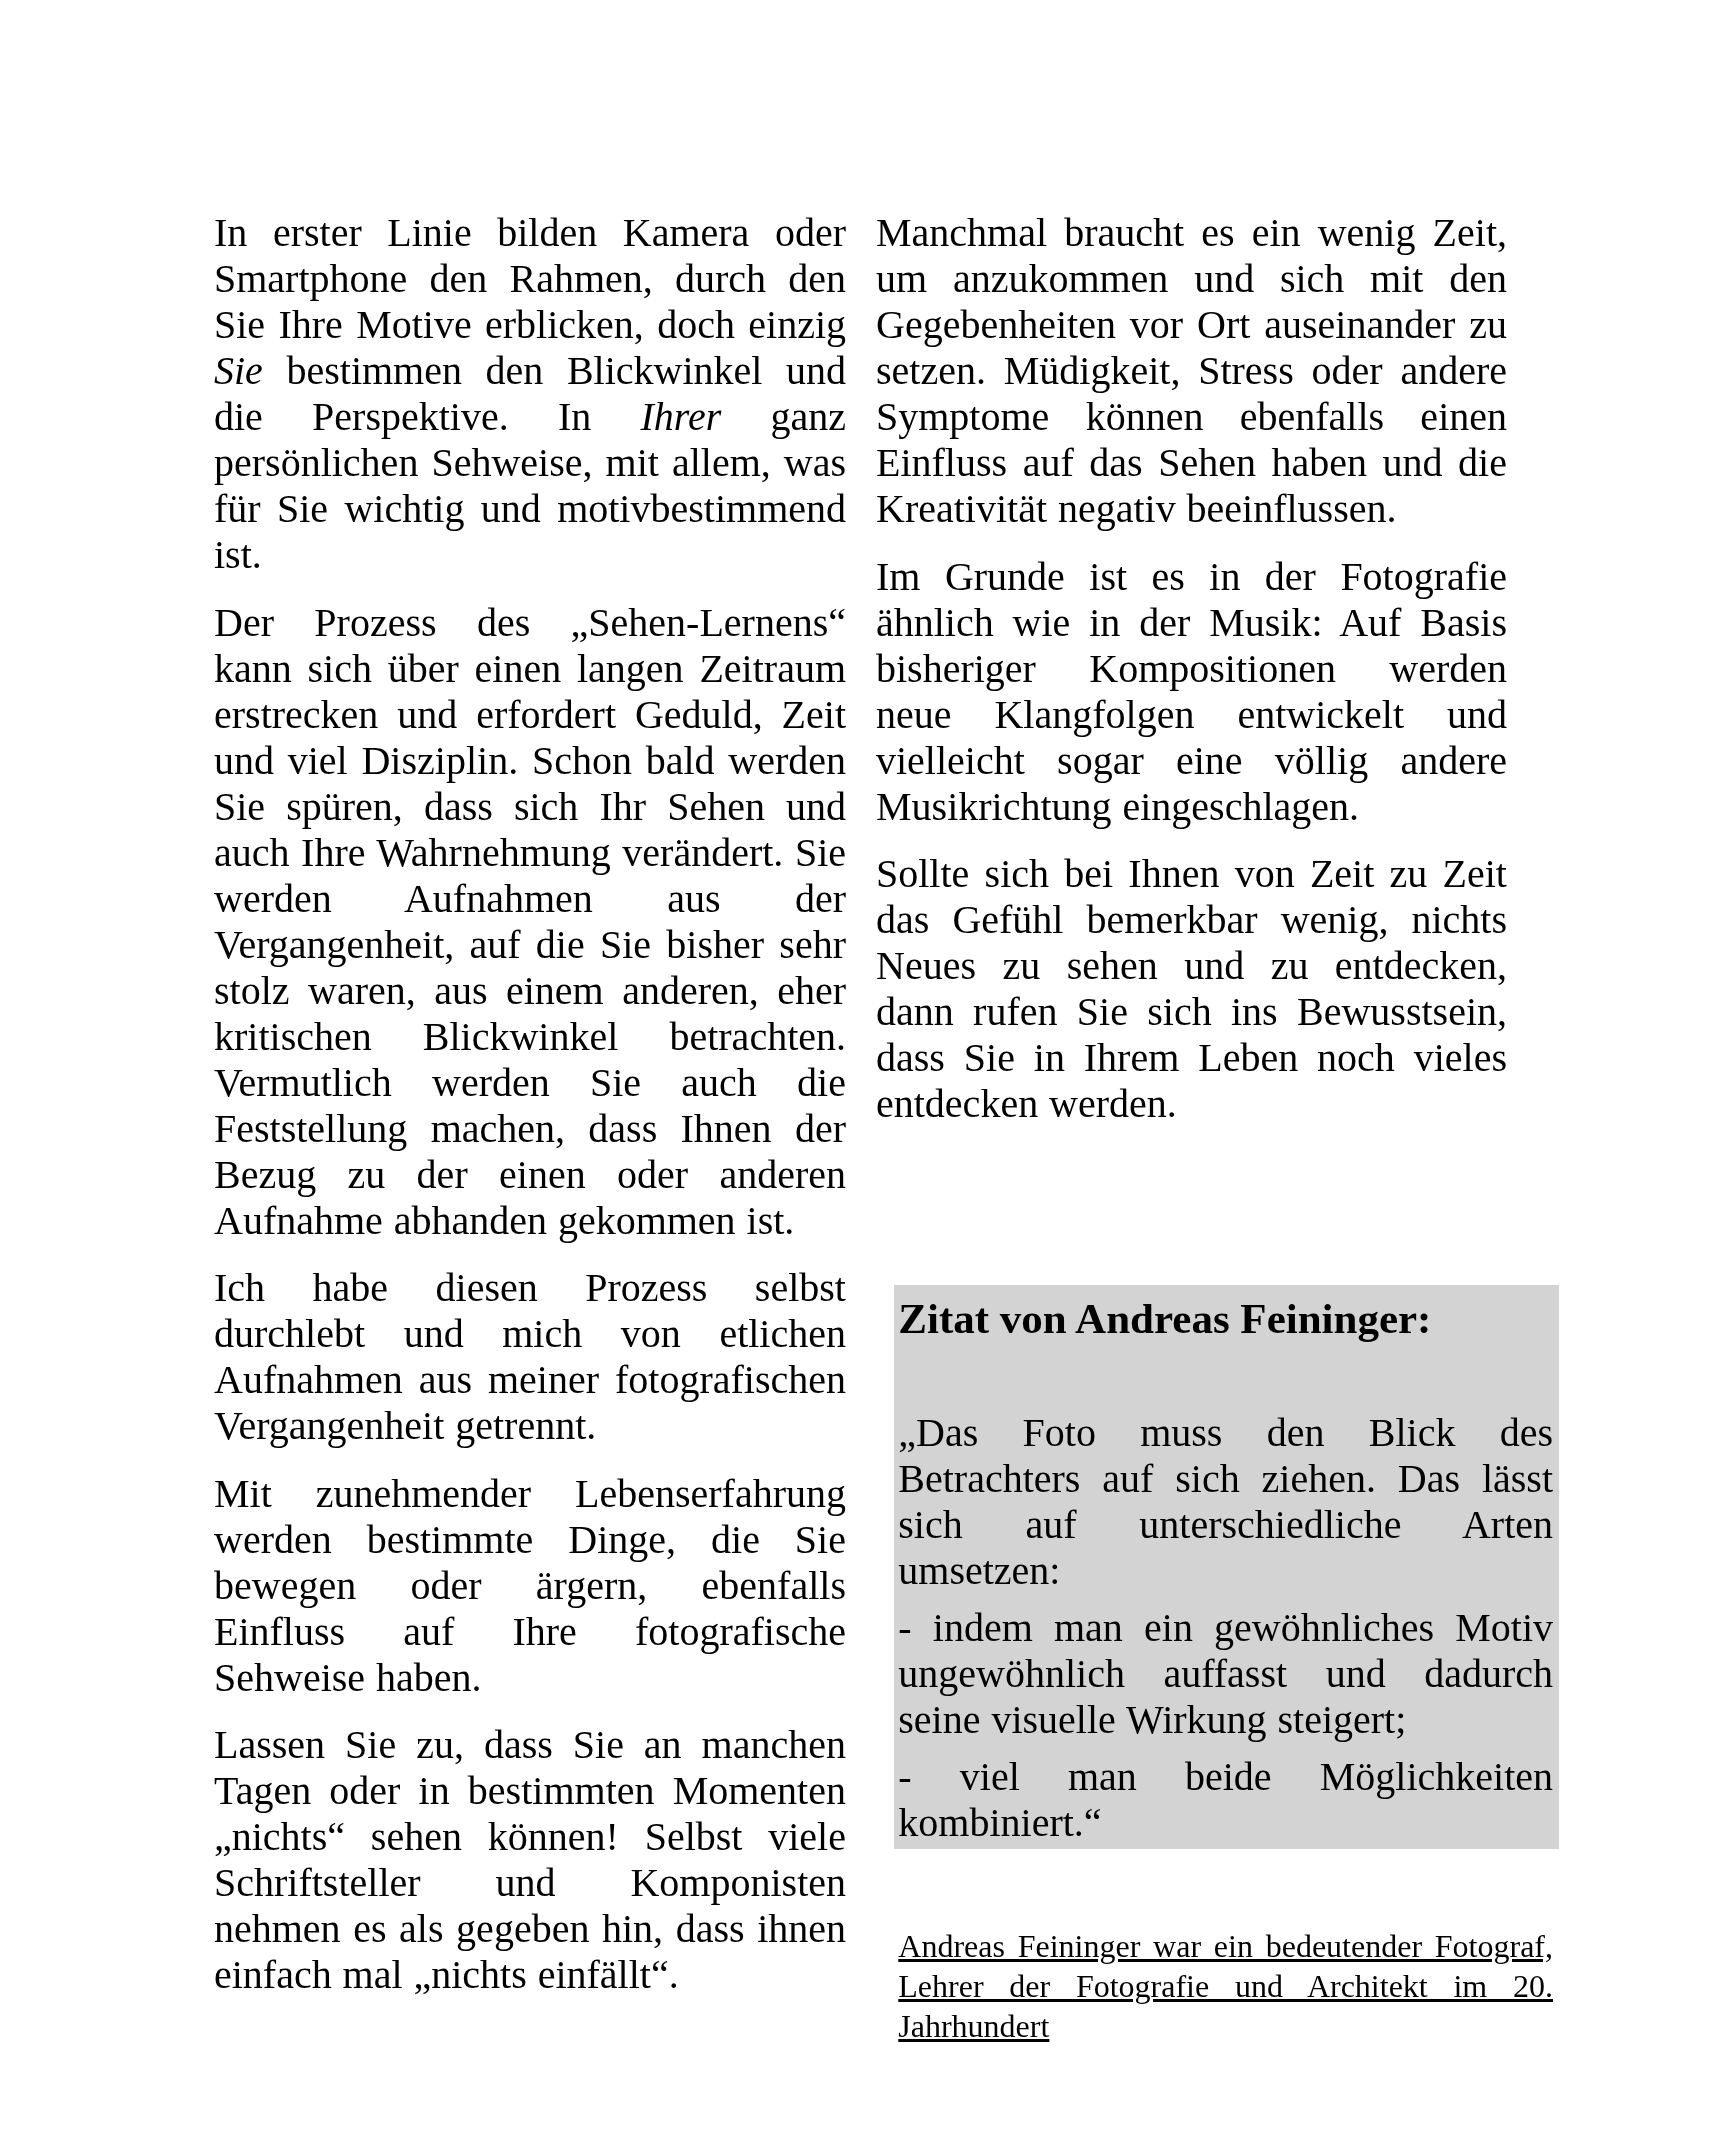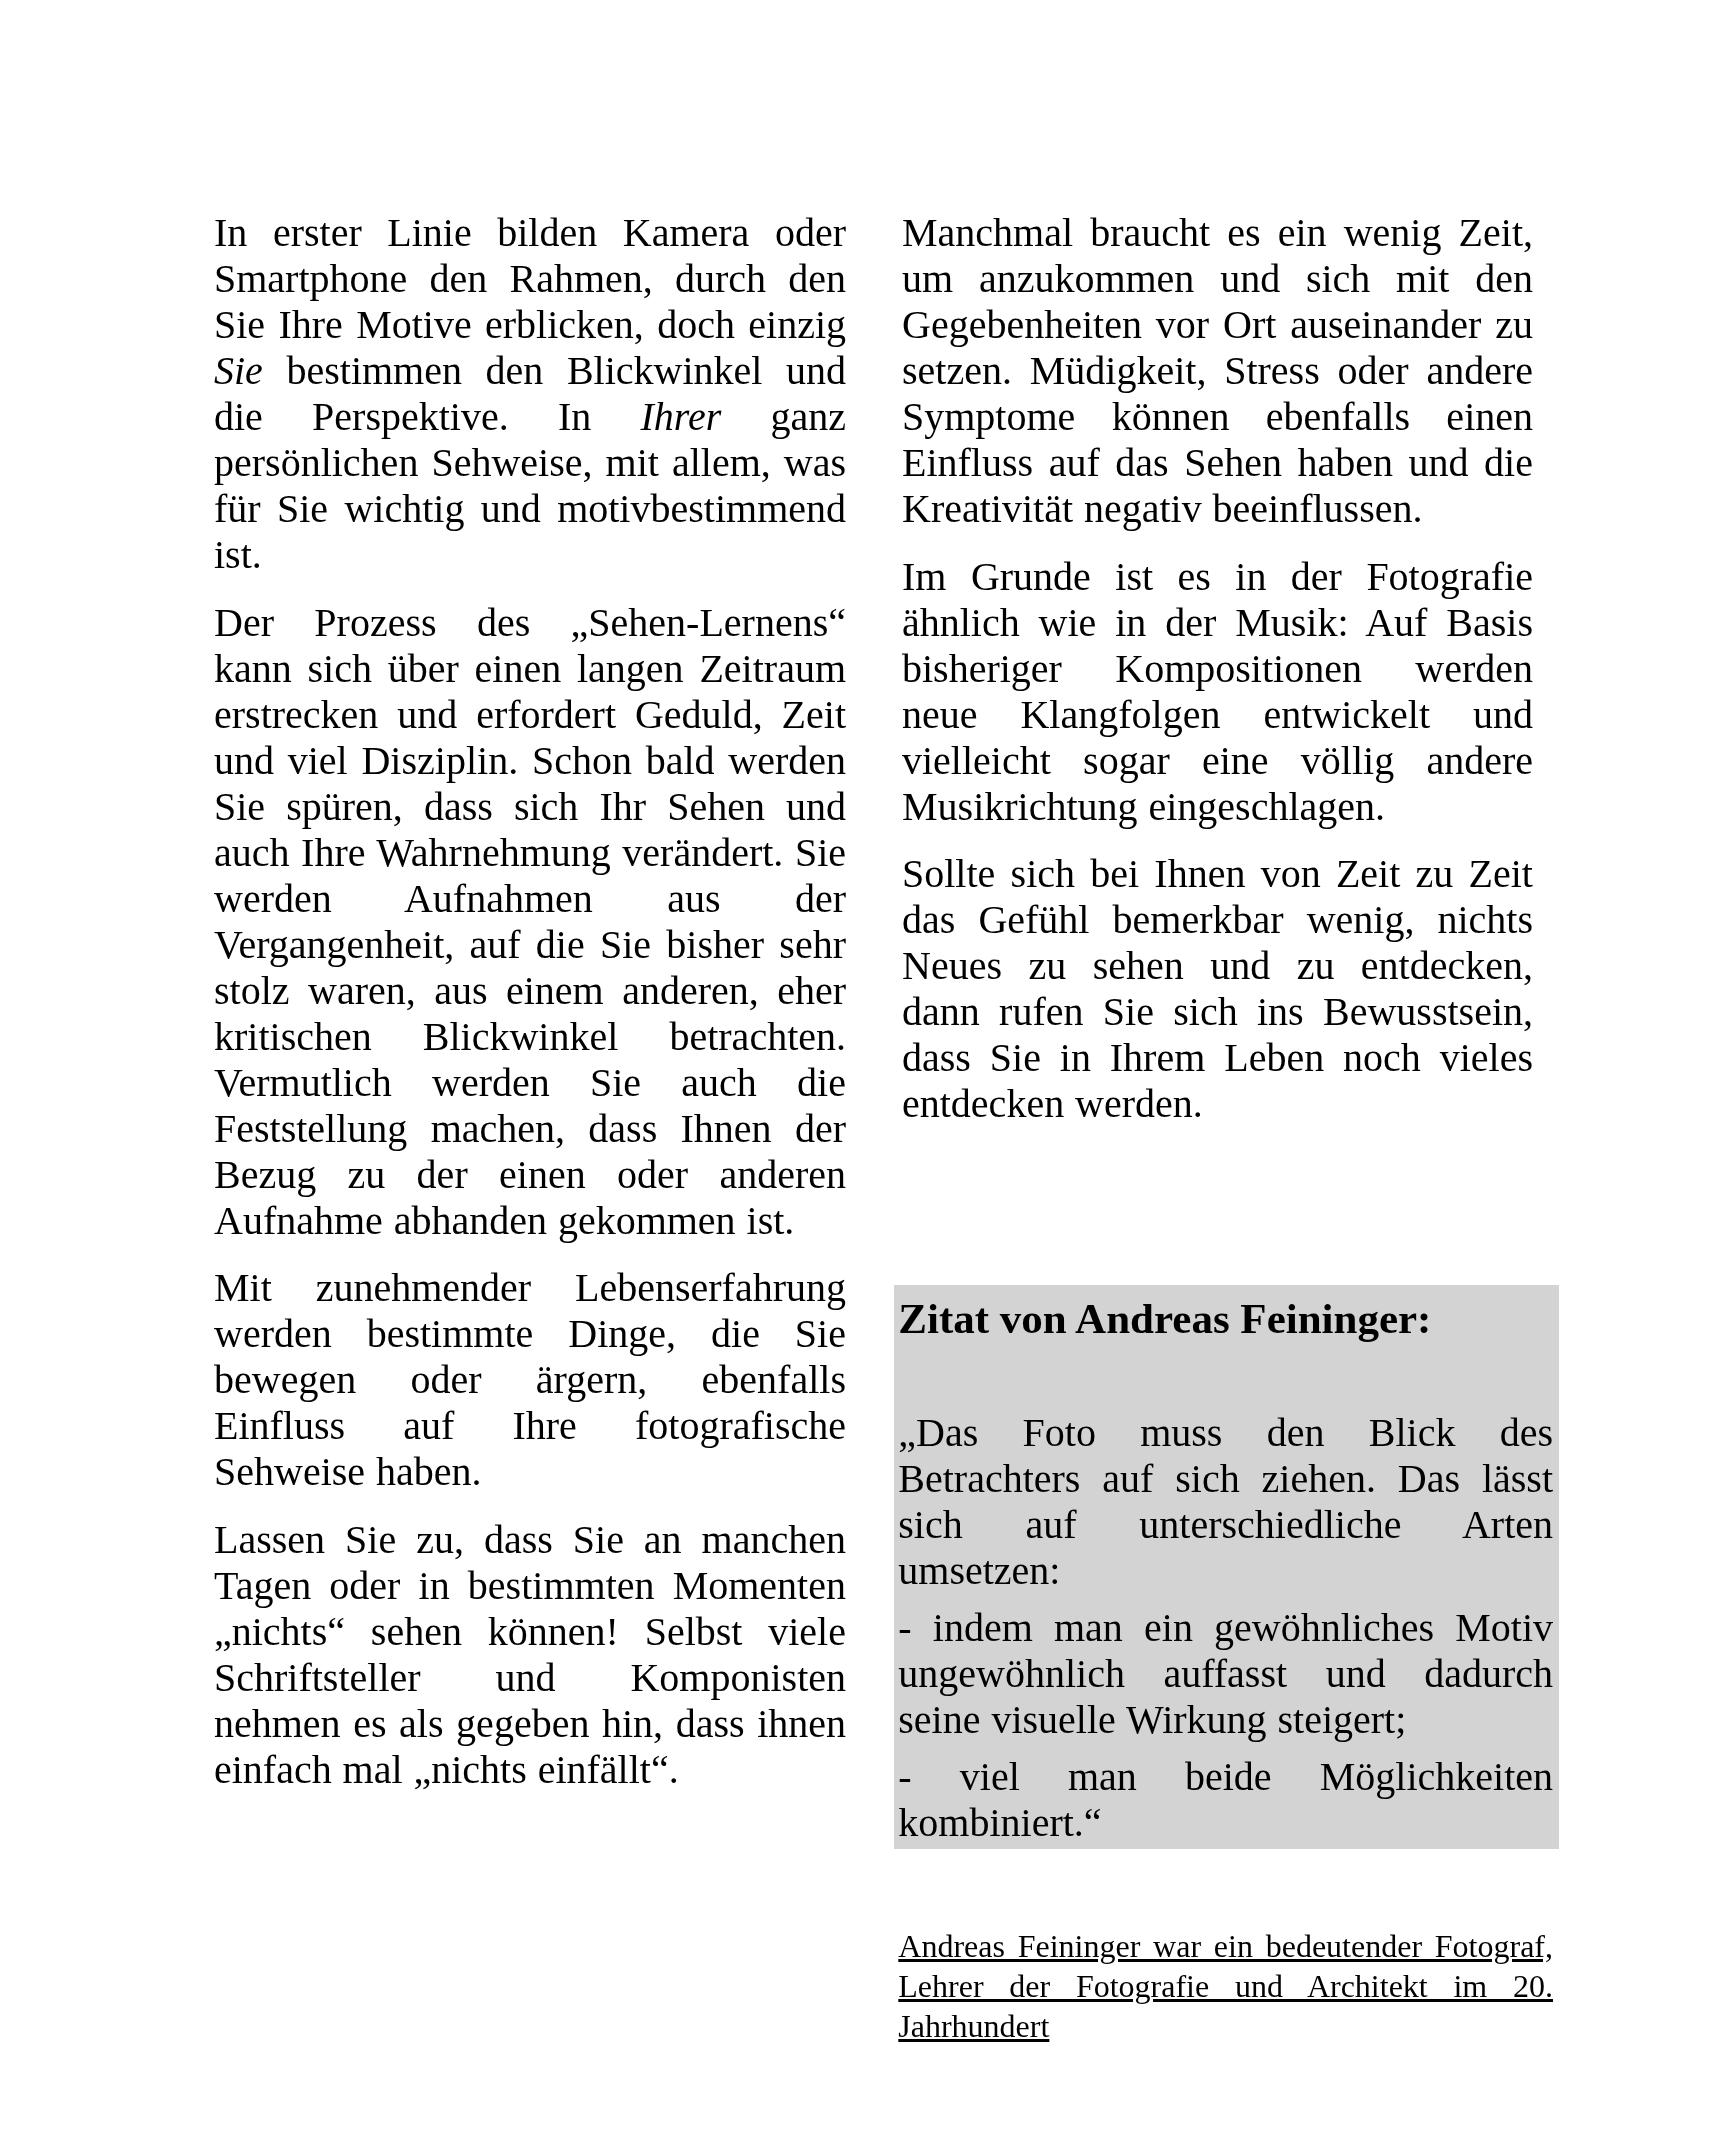--- a/index.html
+++ b/index.html
@@ -10,21 +10,21 @@
     background: #ffffff;
     font-family: "Liberation Serif", "DejaVu Serif", serif;
     color: #000000;
     overflow: hidden;
   }
   .col {
     position: absolute;
     top: 210px;
   }
   .col-left  { left: 214px;  width: 632px; }
-  .col-right { left: 902px; width: 631px; }
+  .col-right { left: 876px; width: 631px; }
   .para {
     margin: 0 0 21.5px 0;
     font-size: 40px;
     line-height: 46px;
     text-align: justify;
     hyphens: auto;
     -webkit-hyphens: auto;
     word-spacing: 0.9px;
   }
   .para .it { font-style: italic; margin-top: 8px; }
@@ -57,20 +57,21 @@
   }
 </style>
 </head>
 <body>
 
 <div class="page">
 
   <div class="col col-left">
       <p class="para"><span>In erster Linie bilden Kamera oder Smartphone den Rahmen, durch den Sie Ihre Motive erblicken, doch einzig </span><span class="it">Sie</span><span> bestimmen den Blickwinkel und die Perspektive. In </span><span class="it">Ihrer</span><span> ganz persönlichen Sehweise, mit allem, was für Sie wichtig und motivbestimmend ist.</span></p>
       <p class="para"><span>Der Prozess des „Sehen-Lernens“ kann sich über einen langen Zeitraum erstrecken und erfordert Geduld, Zeit und viel Disziplin. Schon bald werden Sie spüren, dass sich Ihr Sehen und auch Ihre Wahrnehmung verändert. Sie werden Aufnahmen aus der Vergangenheit, auf die Sie bisher sehr stolz waren, aus einem anderen, eher kritischen Blickwinkel betrachten. Vermutlich werden Sie auch die Feststellung machen, dass Ihnen der Bezug zu der einen oder anderen Aufnahme abhanden gekommen ist.</span></p>
+      <p class="para"><span>Ich habe diesen Prozess selbst durchlebt und mich von etlichen Aufnahmen aus meiner fotografischen Vergangenheit getrennt.</span></p>
       <p class="para"><span>Mit zunehmender Lebenserfahrung werden bestimmte Dinge, die Sie bewegen oder ärgern, ebenfalls Einfluss auf Ihre fotografische Sehweise haben.</span></p>
       <p class="para"><span>Lassen Sie zu, dass Sie an manchen Tagen oder in bestimmten Momenten „nichts“ sehen können! Selbst viele Schriftsteller und Komponisten nehmen es als gegeben hin, dass ihnen einfach mal „nichts einfällt“.</span></p>
     </div>
 
   <div class="col col-right">
       <p class="para"><span>Manchmal braucht es ein wenig Zeit, um anzukommen und sich mit den Gegebenheiten vor Ort auseinander zu setzen. Müdigkeit, Stress oder andere Symptome können ebenfalls einen Einfluss auf das Sehen haben und die Kreativität negativ beeinflussen.</span></p>
       <p class="para"><span>Im Grunde ist es in der Fotografie ähnlich wie in der Musik: Auf Basis bisheriger Kompositionen werden neue Klangfolgen entwickelt und vielleicht sogar eine völlig andere Musikrichtung eingeschlagen.</span></p>
       <p class="para"><span>Sollte sich bei Ihnen von Zeit zu Zeit das Gefühl bemerkbar wenig, nichts Neues zu sehen und zu entdecken, dann rufen Sie sich ins Bewusstsein, dass Sie in Ihrem Leben noch vieles entdecken werden.</span></p>
     </div>
 

